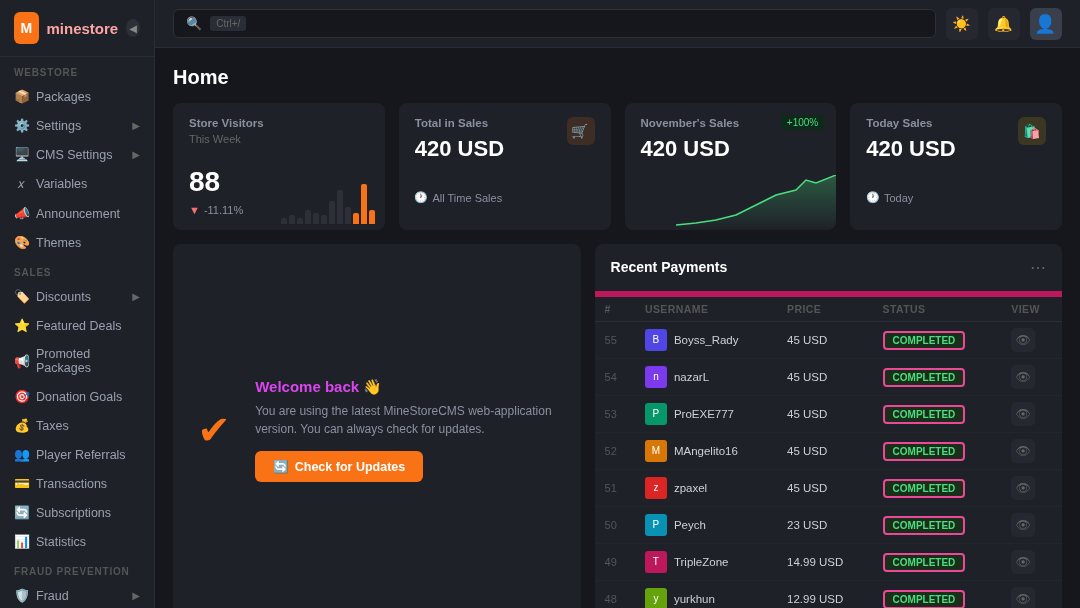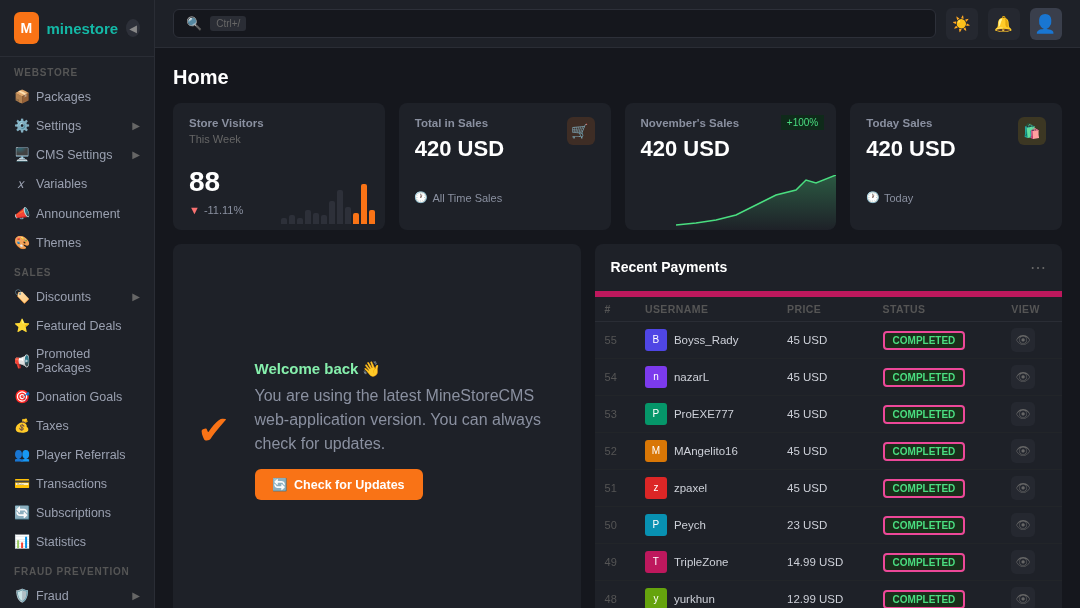--- a/index.html
+++ b/index.html
@@ -2,21 +2,21 @@
 <html><head>
   <meta charset="utf-8">
   <style>
     * { box-sizing: border-box; margin: 0; padding: 0; }
     body { font-family: -apple-system, BlinkMacSystemFont, 'Segoe UI', sans-serif; background: #1a1d23; color: #cdd0d8; display: flex; height: 608px; overflow: hidden; font-size: 13px; }
 
     
     #sidebar { width: 155px; background: #1e2128; display: flex; flex-direction: column; flex-shrink: 0; border-right: 1px solid #2a2d35; }
     #logo-area { display: flex; align-items: center; padding: 12px 14px; border-bottom: 1px solid #2a2d35; gap: 8px; }
     #logo-icon { width: 32px; height: 32px; background: #f97316; border-radius: 6px; display: flex; align-items: center; justify-content: center; font-weight: bold; color: #fff; font-size: 14px; }
-    #logo-text { font-weight: 700; color: #14b8a6; font-size: 15px; }
+    #logo-text { font-weight: 700; color: #fca5a5; font-size: 15px; }
     #collapse-btn { margin-left: auto; width: 18px; height: 18px; background: #2d3039; border-radius: 50%; display: flex; align-items: center; justify-content: center; cursor: pointer; font-size: 10px; color: #888; }
 
     .sidebar-section-label { font-size: 10px; color: #555; font-weight: 700; letter-spacing: 0.08em; padding: 10px 14px 4px; text-transform: uppercase; }
     .sidebar-item { display: flex; align-items: center; gap: 8px; padding: 7px 14px; cursor: pointer; color: #9aa0b0; font-size: 12.5px; position: relative; }
     .sidebar-item .si-icon { width: 14px; text-align: center; font-size: 13px; }
     .sidebar-item .si-arrow { margin-left: auto; font-size: 10px; color: #666; }
 
     
     #main { flex: 1; display: flex; flex-direction: column; overflow: hidden; }
     #topbar { height: 48px; background: #1e2128; border-bottom: 1px solid #2a2d35; display: flex; align-items: center; padding: 0 18px; gap: 10px; }
@@ -47,22 +47,22 @@
     .mini-chart { position: absolute; bottom: 0; right: 0; display: flex; align-items: flex-end; gap: 2px; padding: 6px 10px; height: 60px; }
     .mini-bar { width: 6px; background: #2d3039; border-radius: 2px 2px 0 0; }
     .mini-bar.highlight { background: #f97316; }
     
     .mini-line-chart { position: absolute; bottom: 0; right: 0; width: 160px; height: 55px; }
 
     
     .two-col { display: flex; gap: 14px; margin-bottom: 14px; }
     .welcome-card { background: #1e2128; border-radius: 8px; flex: 1; padding: 24px; display: flex; align-items: center; gap: 24px; }
     .check-icon-big { width: 60px; height: 60px; display: flex; align-items: center; justify-content: center; font-size: 40px; color: #f97316; }
-    .welcome-text h3 { font-size: 15px; font-weight: 700; color: #86efac; margin-bottom: 6px; }
-    .welcome-text p { font-size: 16px; color: #8a90a0; line-height: 1.5; margin-bottom: 13px; }
+    .welcome-text h3 { font-size: 15px; font-weight: 700; color: #d946ef; margin-bottom: 6px; }
+    .welcome-text p { font-size: 12px; color: #8a90a0; line-height: 1.5; margin-bottom: 13px; }
     .update-btn { background: #f97316; color: #fff; border: none; border-radius: 6px; padding: 8px 18px; font-size: 12.5px; cursor: pointer; display: flex; align-items: center; gap: 6px; font-weight: 600; }
 
     .recent-payments-card { background: #1e2128; border-radius: 8px; flex: 1.3; overflow: hidden; }
     .rp-header { display: flex; align-items: center; justify-content: space-between; padding: 14px 16px; border-bottom: 6px solid #be185d; }
     .rp-title { font-size: 14px; font-weight: 700; color: #fff; }
     .rp-menu-btn { color: #666; cursor: pointer; font-size: 16px; }
     .rp-table { width: 100%; border-collapse: collapse; font-size: 11.5px; }
     .rp-table th { color: #555; font-weight: 600; text-align: left; padding: 6px 10px; font-size: 10.5px; text-transform: uppercase; letter-spacing: 0.04em; border-bottom: 1px solid #2a2d35; }
     .rp-table td { padding: 6px 10px; border-bottom: 1px solid #222529; color: #9aa0b0; vertical-align: middle; }
     .rp-table tr:last-child td { border-bottom: none; }

